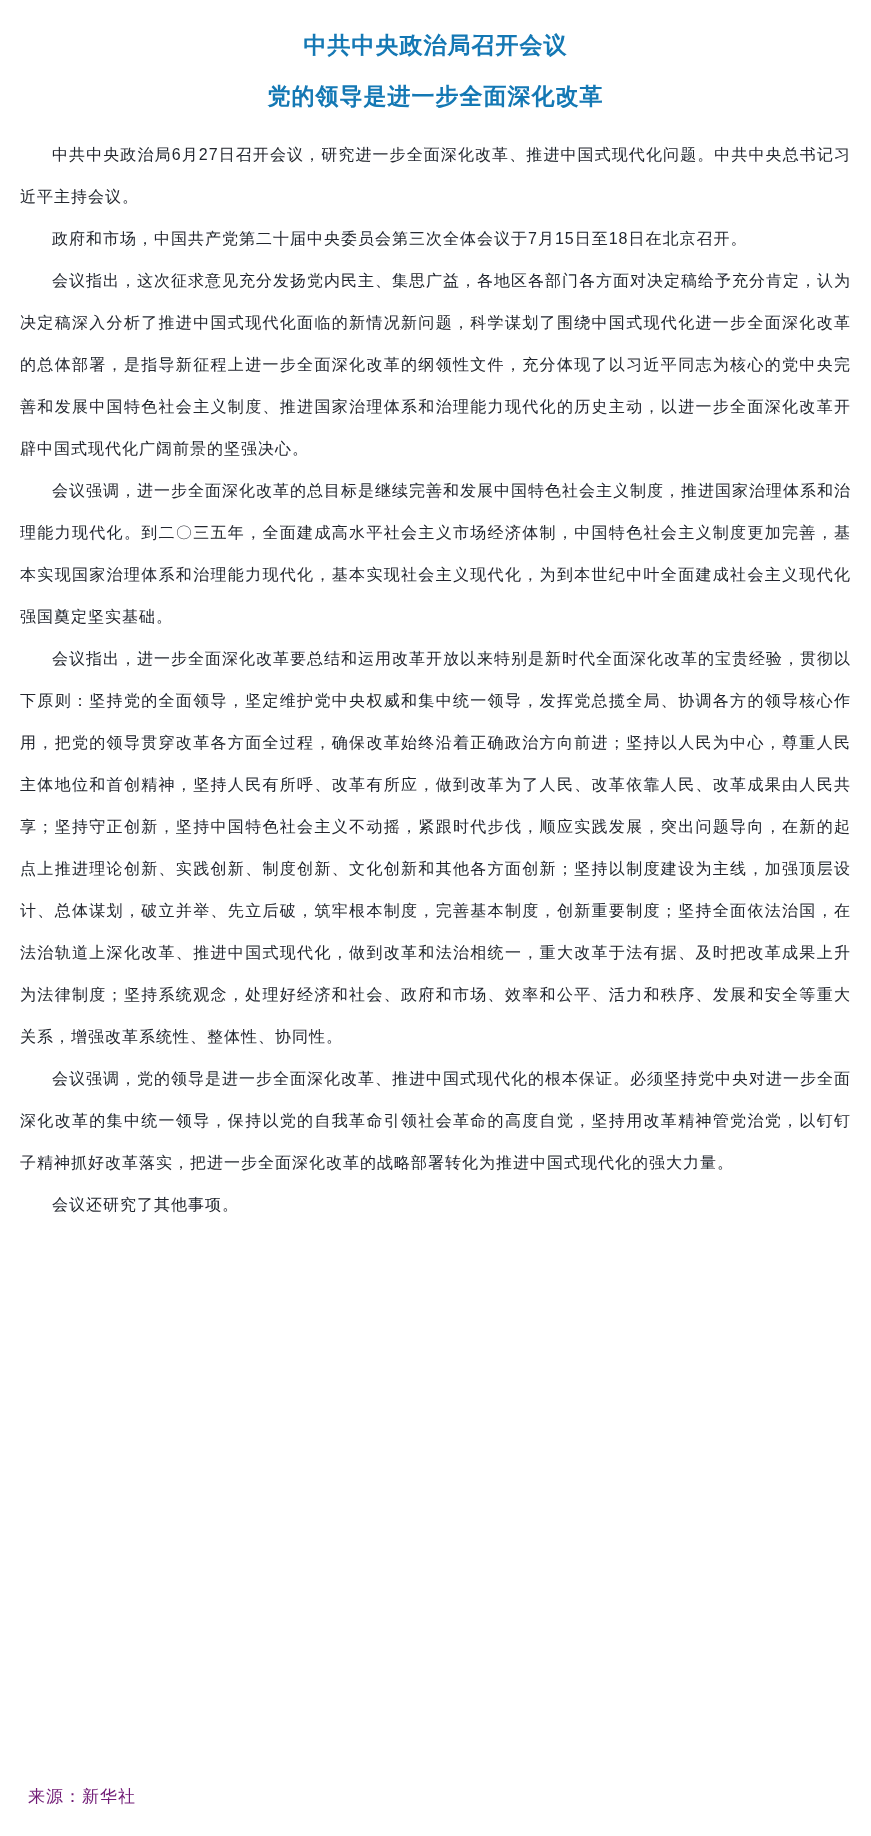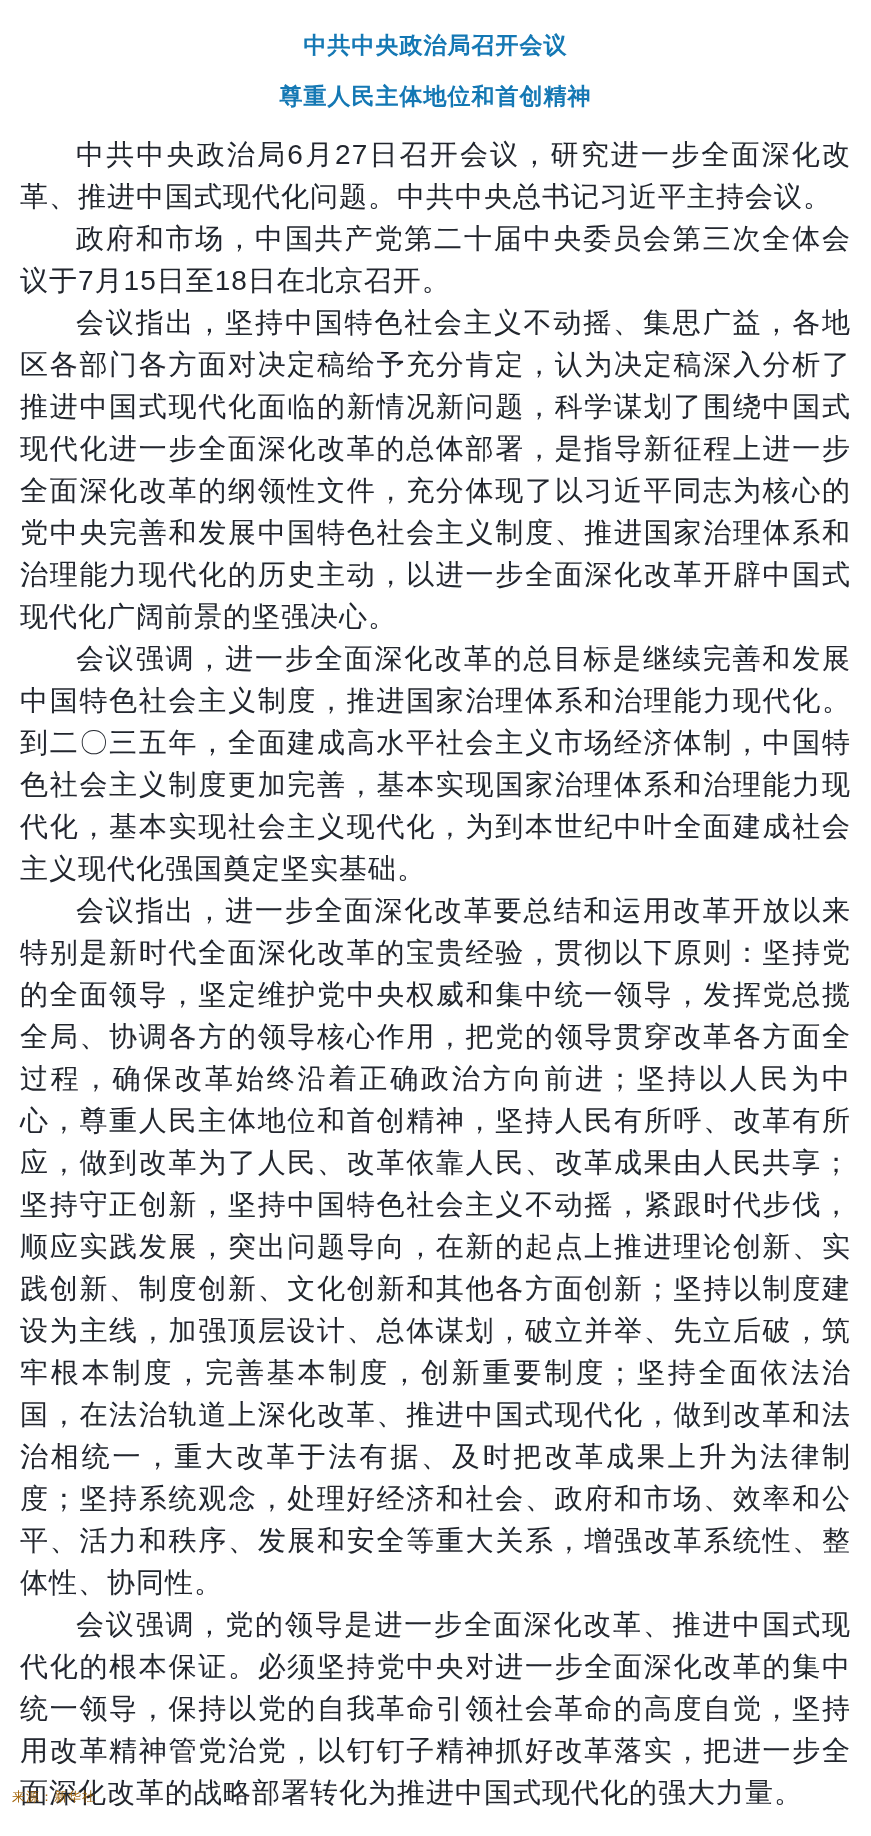--- a/index.html
+++ b/index.html
@@ -24,57 +24,58 @@
     line-height: 51px;
     text-align: center;
     font-size: 23px;
     font-weight: bold;
     color: #1478b4;
     letter-spacing: 1px;
     margin: 0;
   }
   .article-body {
     margin: 12px 20px 0 20px;
-    font-size: 28px;
+    font-size: 16px;
     line-height: 42px;
     color: #22262e;
     text-align: justify;
     letter-spacing: 1px;
   }
   .article-body p {
     margin: 0;
     padding: 0;
     text-indent: 2em;
   }
   .article-footer {
     position: absolute;
-    left: 12px;
+    left: 28px;
     top: 1784px;
-    font-size: 13px;
+    font-size: 17px;
     line-height: 26px;
-    color: #a16207;
+    color: #701a75;
     letter-spacing: 1px;
   }
 </style>
 </head>
 <body>
 
 <div class="page">
 
   <header class="article-header">
     <h1 class="title-line">中共中央政治局召开会议</h1>
-    <h1 class="title-line">尊重人民主体地位和首创精神</h1>
+    <h1 class="title-line">党的领导是进一步全面深化改革</h1>
   </header>
 
   <main class="article-body">
     <p>中共中央政治局6月27日召开会议，研究进一步全面深化改革、推进中国式现代化问题。中共中央总书记习近平主持会议。</p>
     <p>政府和市场，中国共产党第二十届中央委员会第三次全体会议于7月15日至18日在北京召开。</p>
-    <p>会议指出，坚持中国特色社会主义不动摇、集思广益，各地区各部门各方面对决定稿给予充分肯定，认为决定稿深入分析了推进中国式现代化面临的新情况新问题，科学谋划了围绕中国式现代化进一步全面深化改革的总体部署，是指导新征程上进一步全面深化改革的纲领性文件，充分体现了以习近平同志为核心的党中央完善和发展中国特色社会主义制度、推进国家治理体系和治理能力现代化的历史主动，以进一步全面深化改革开辟中国式现代化广阔前景的坚强决心。</p>
+    <p>会议指出，这次征求意见充分发扬党内民主、集思广益，各地区各部门各方面对决定稿给予充分肯定，认为决定稿深入分析了推进中国式现代化面临的新情况新问题，科学谋划了围绕中国式现代化进一步全面深化改革的总体部署，是指导新征程上进一步全面深化改革的纲领性文件，充分体现了以习近平同志为核心的党中央完善和发展中国特色社会主义制度、推进国家治理体系和治理能力现代化的历史主动，以进一步全面深化改革开辟中国式现代化广阔前景的坚强决心。</p>
     <p>会议强调，进一步全面深化改革的总目标是继续完善和发展中国特色社会主义制度，推进国家治理体系和治理能力现代化。到二〇三五年，全面建成高水平社会主义市场经济体制，中国特色社会主义制度更加完善，基本实现国家治理体系和治理能力现代化，基本实现社会主义现代化，为到本世纪中叶全面建成社会主义现代化强国奠定坚实基础。</p>
     <p>会议指出，进一步全面深化改革要总结和运用改革开放以来特别是新时代全面深化改革的宝贵经验，贯彻以下原则：坚持党的全面领导，坚定维护党中央权威和集中统一领导，发挥党总揽全局、协调各方的领导核心作用，把党的领导贯穿改革各方面全过程，确保改革始终沿着正确政治方向前进；坚持以人民为中心，尊重人民主体地位和首创精神，坚持人民有所呼、改革有所应，做到改革为了人民、改革依靠人民、改革成果由人民共享；坚持守正创新，坚持中国特色社会主义不动摇，紧跟时代步伐，顺应实践发展，突出问题导向，在新的起点上推进理论创新、实践创新、制度创新、文化创新和其他各方面创新；坚持以制度建设为主线，加强顶层设计、总体谋划，破立并举、先立后破，筑牢根本制度，完善基本制度，创新重要制度；坚持全面依法治国，在法治轨道上深化改革、推进中国式现代化，做到改革和法治相统一，重大改革于法有据、及时把改革成果上升为法律制度；坚持系统观念，处理好经济和社会、政府和市场、效率和公平、活力和秩序、发展和安全等重大关系，增强改革系统性、整体性、协同性。</p>
     <p>会议强调，党的领导是进一步全面深化改革、推进中国式现代化的根本保证。必须坚持党中央对进一步全面深化改革的集中统一领导，保持以党的自我革命引领社会革命的高度自觉，坚持用改革精神管党治党，以钉钉子精神抓好改革落实，把进一步全面深化改革的战略部署转化为推进中国式现代化的强大力量。</p>
+    <p>会议还研究了其他事项。</p>
   </main>
 
   <footer class="article-footer">
     <span>来源：新华社</span>
   </footer>
 
 </div>
 
 </body></html>

